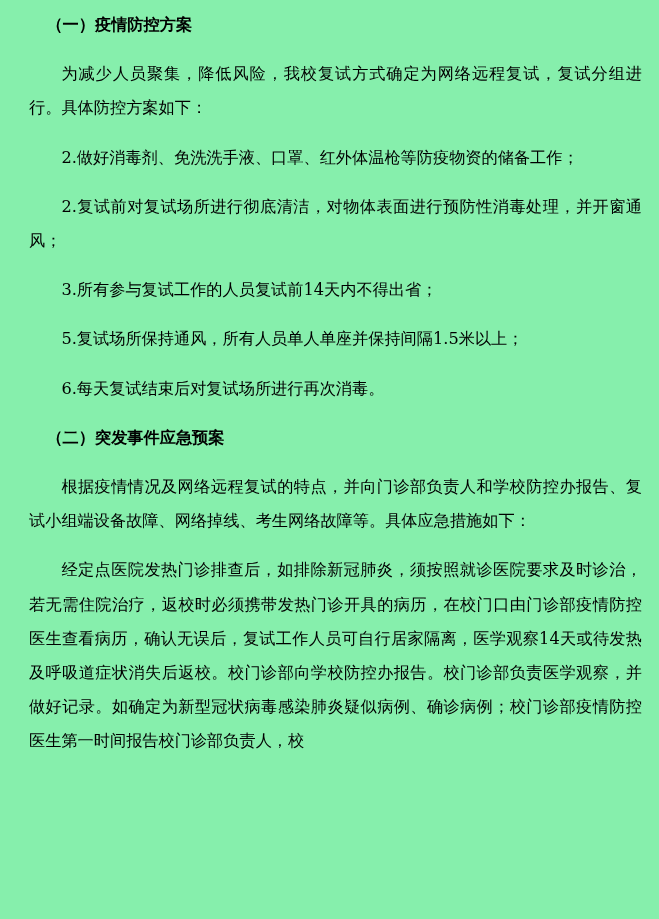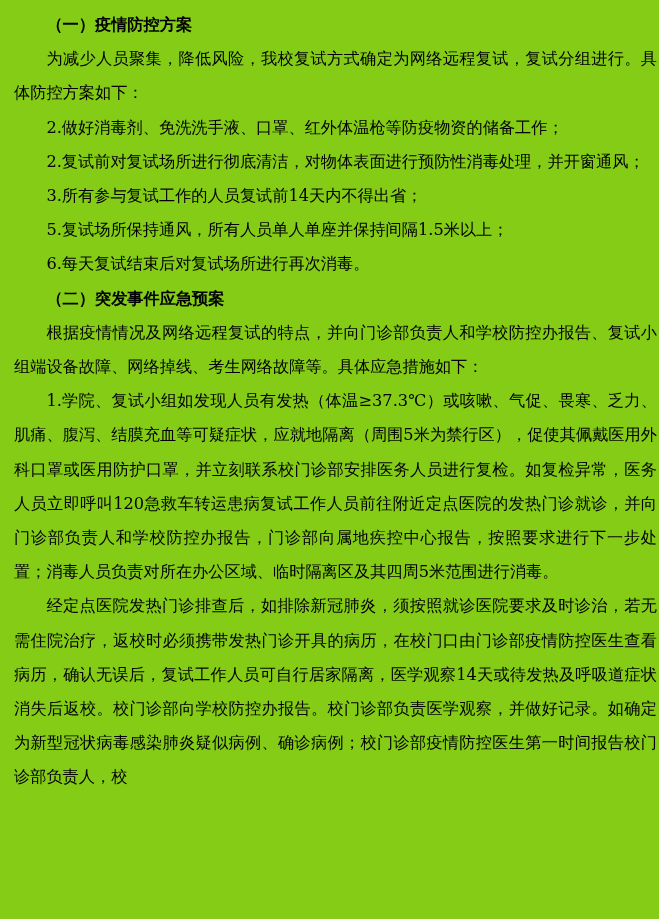--- a/index.html
+++ b/index.html
@@ -12,28 +12,28 @@
     height: 919px;
     font-family: "DejaVu Serif", "Liberation Serif", serif;
     color: #000000;
     overflow: hidden;
   }
   .page {
     box-sizing: border-box;
     width: 659px;
     height: 919px;
     padding: 8px 2px 0 14px;
-    background: #84cc16;
+    background: #86efac;
   }
   .para {
     font-size: 16.2px;
     line-height: 34.2px;
     text-align: justify;
     text-justify: inter-ideograph;
-    margin: 0;
+    margin: 15px;
     letter-spacing: 0px;
     word-break: break-all;
   }
   .indent {
     text-indent: 2em;
   }
   .heading {
     text-indent: 2em;
     font-weight: bold;
     font-size: 16.2px;
@@ -50,15 +50,14 @@
 <div class="page">
   <p class="heading">（一）疫情防控方案</p>
   <p class="para indent">为减少人员聚集，降低风险，我校复试方式确定为网络远程复试，复试分组进行。具体防控方案如下：</p>
   <p class="para listitem">2.做好消毒剂、免洗洗手液、口罩、红外体温枪等防疫物资的储备工作；</p>
   <p class="para listitem">2.复试前对复试场所进行彻底清洁，对物体表面进行预防性消毒处理，并开窗通风；</p>
   <p class="para listitem">3.所有参与复试工作的人员复试前14天内不得出省；</p>
   <p class="para listitem">5.复试场所保持通风，所有人员单人单座并保持间隔1.5米以上；</p>
   <p class="para listitem">6.每天复试结束后对复试场所进行再次消毒。</p>
   <p class="heading">（二）突发事件应急预案</p>
   <p class="para indent">根据疫情情况及网络远程复试的特点，并向门诊部负责人和学校防控办报告、复试小组端设备故障、网络掉线、考生网络故障等。具体应急措施如下：</p>
-  <p class="para listitem">1.学院、复试小组如发现人员有发热（体温≥37.3℃）或咳嗽、气促、畏寒、乏力、肌痛、腹泻、结膜充血等可疑症状，应就地隔离（周围5米为禁行区），促使其佩戴医用外科口罩或医用防护口罩，并立刻联系校门诊部安排医务人员进行复检。如复检异常，医务人员立即呼叫120急救车转运患病复试工作人员前往附近定点医院的发热门诊就诊，并向门诊部负责人和学校防控办报告，门诊部向属地疾控中心报告，按照要求进行下一步处置；消毒人员负责对所在办公区域、临时隔离区及其四周5米范围进行消毒。</p>
   <p class="para indent">经定点医院发热门诊排查后，如排除新冠肺炎，须按照就诊医院要求及时诊治，若无需住院治疗，返校时必须携带发热门诊开具的病历，在校门口由门诊部疫情防控医生查看病历，确认无误后，复试工作人员可自行居家隔离，医学观察14天或待发热及呼吸道症状消失后返校。校门诊部向学校防控办报告。校门诊部负责医学观察，并做好记录。如确定为新型冠状病毒感染肺炎疑似病例、确诊病例；校门诊部疫情防控医生第一时间报告校门诊部负责人，校</p>
 </div>
 
 </body></html>

